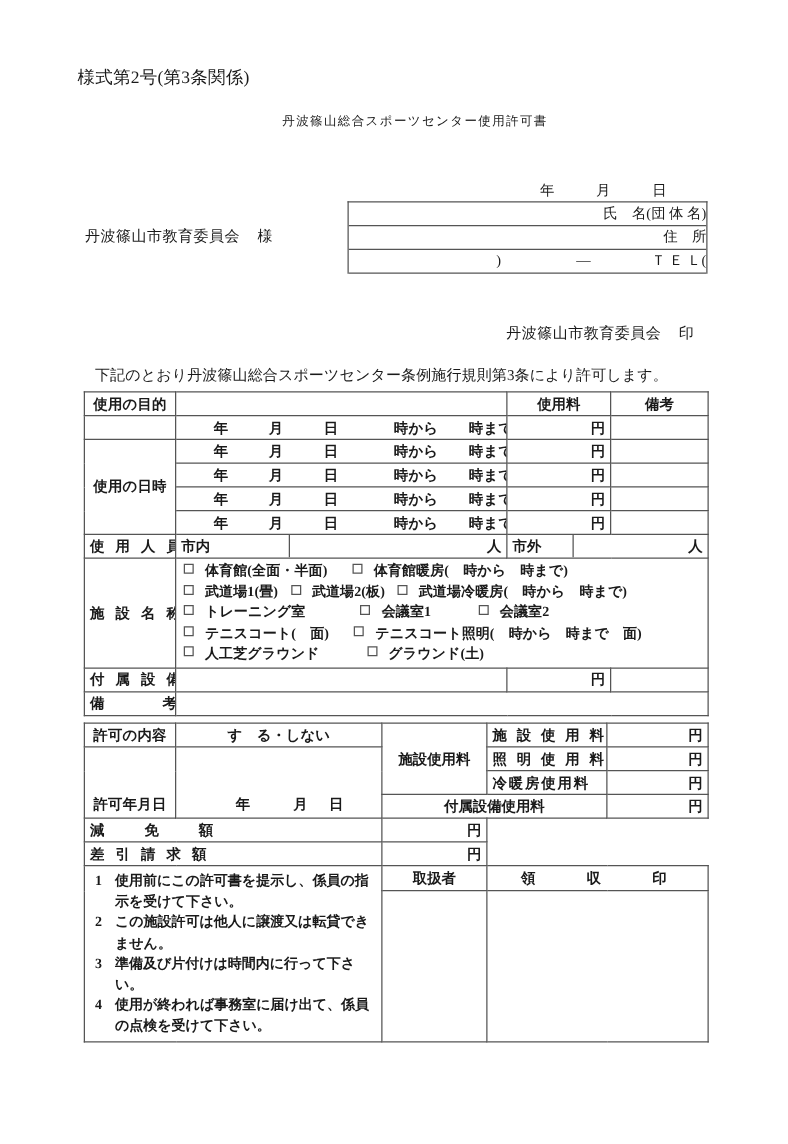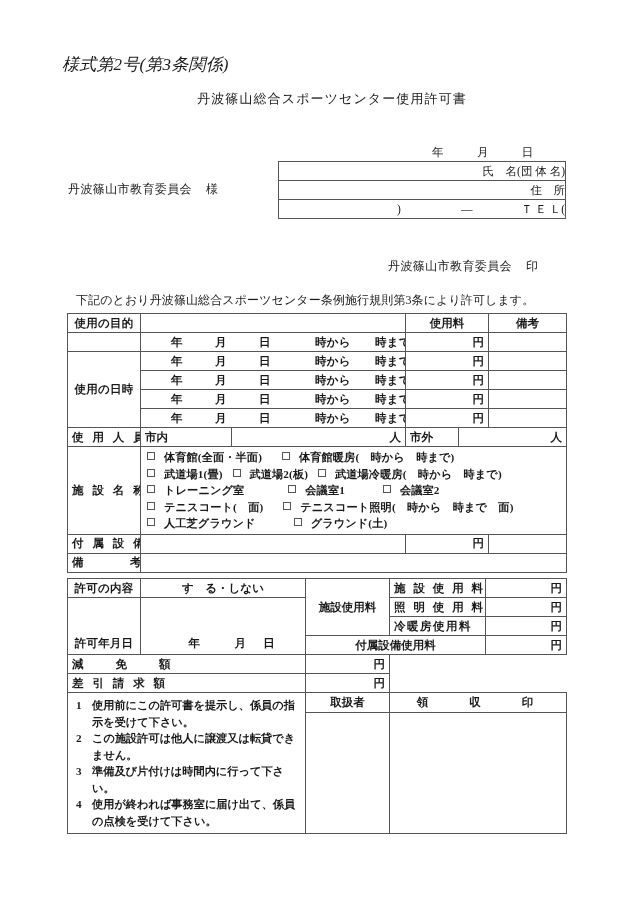--- a/index.html
+++ b/index.html
@@ -19,32 +19,31 @@
   .page {
     position: absolute;
     inset: 0;
   }
 
   
   .form-no {
     position: absolute;
     left: 62px;
     top: 53px;
-    font-size: 17px;
+    font-size: 14px;
     letter-spacing: .2px;
     white-space: nowrap;
-    font-style: italic;
   }
   .doc-title {
     position: absolute;
     left: 0;
     top: 90px;
     width: 630px;
     text-align: center;
-    font-size: 13px;
+    font-size: 10px;
     letter-spacing: 1.1px;
     padding-left: 34px;
     box-sizing: border-box;
     white-space: nowrap;
   }
   .date-line {
     position: absolute;
     left: 432px;
     top: 145px;
     font-size: 11.5px;
@@ -90,21 +89,21 @@
     position: absolute;
     left: 182px;
   }
   .applicant .tel-paren {
     position: absolute;
     left: 118px;
   }
 
   .issuer {
     position: absolute;
-    left: 388px;
+    left: 405px;
     top: 258px;
     font-size: 12px;
     letter-spacing: .4px;
     white-space: nowrap;
     text-align: center;
   }
   .issuer .seal { margin-left: 14px; }
 
   .lead {
     position: absolute;

